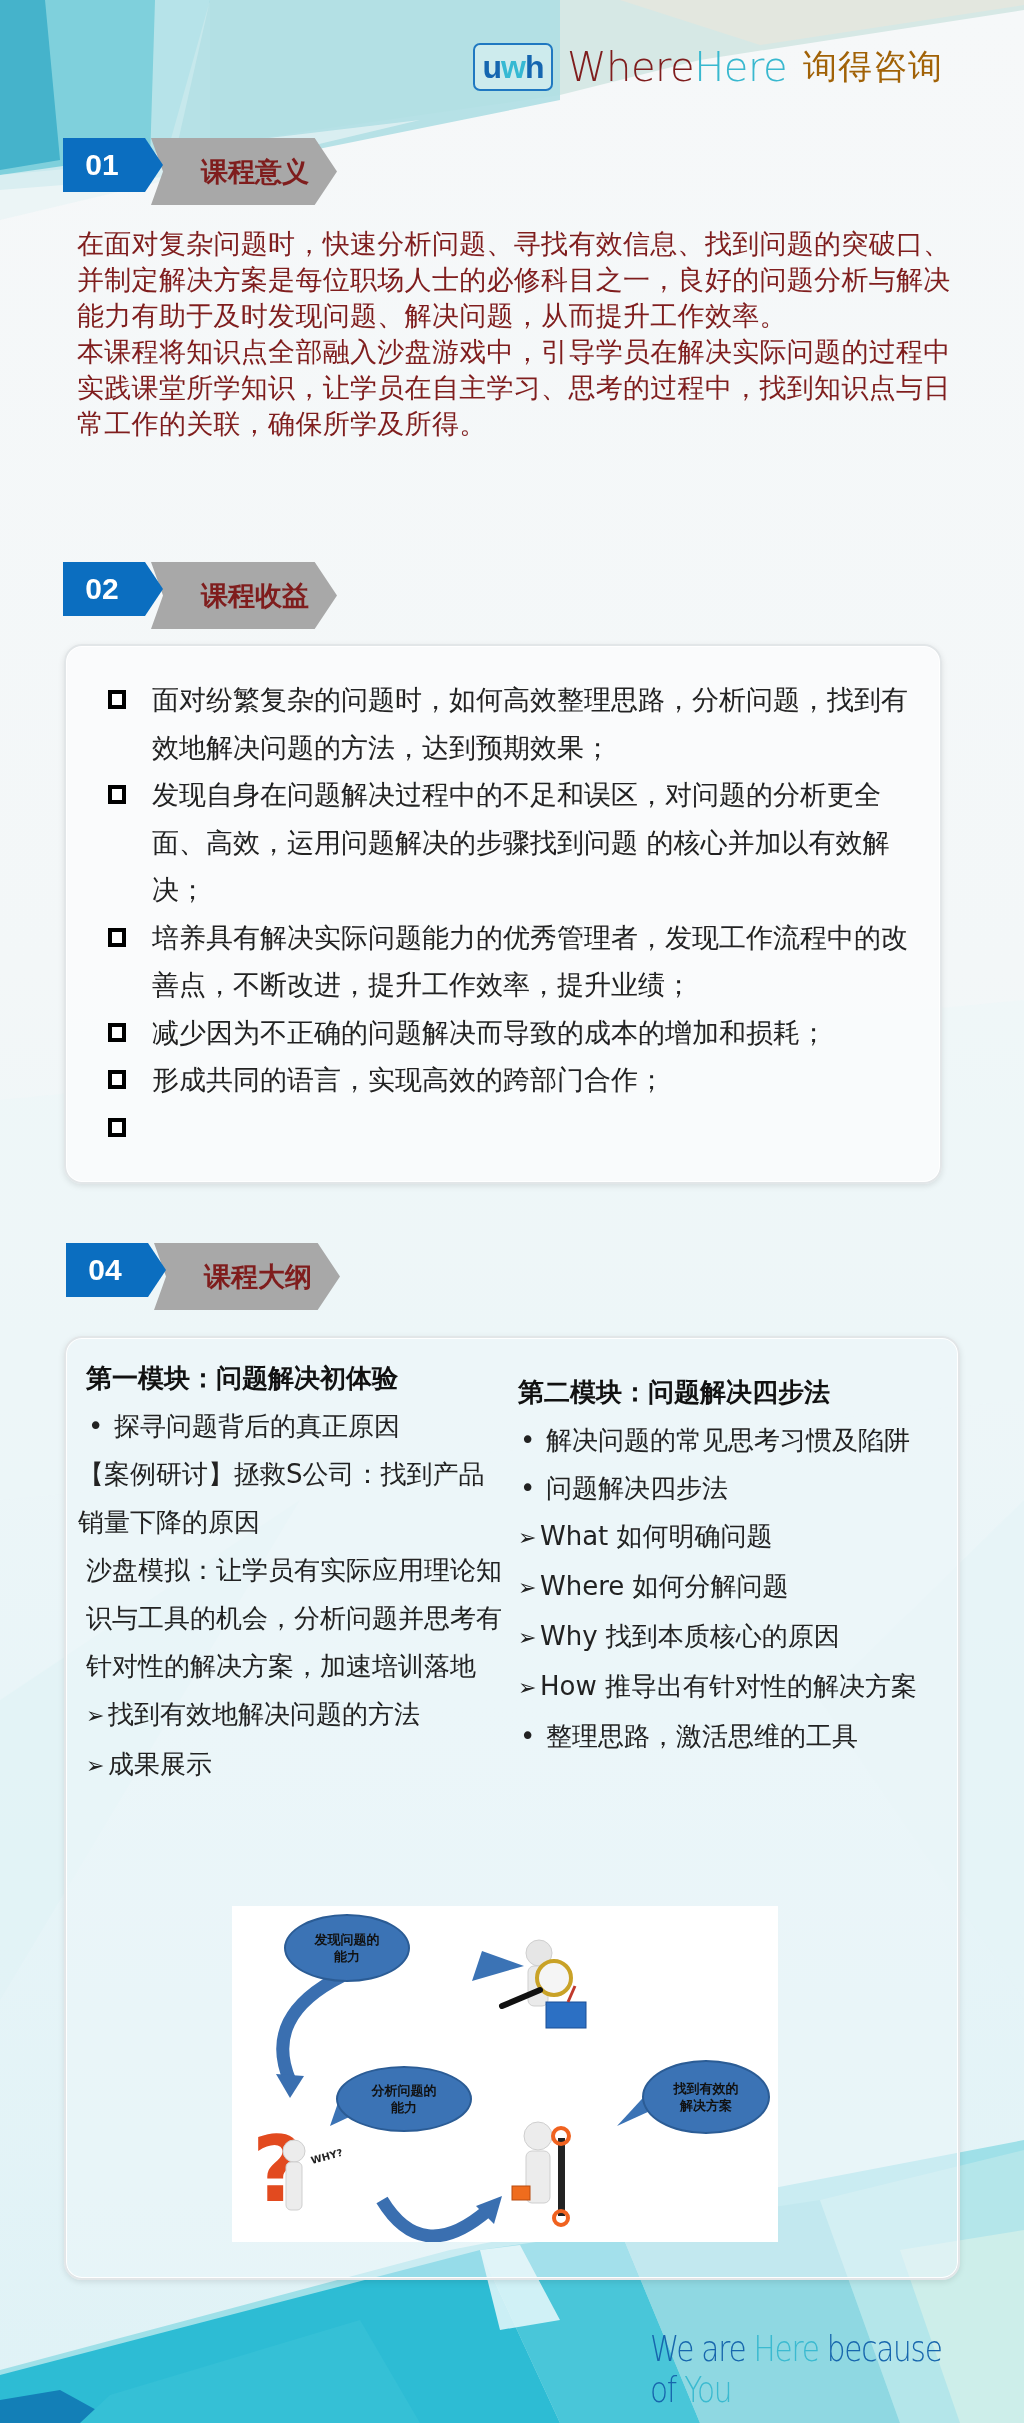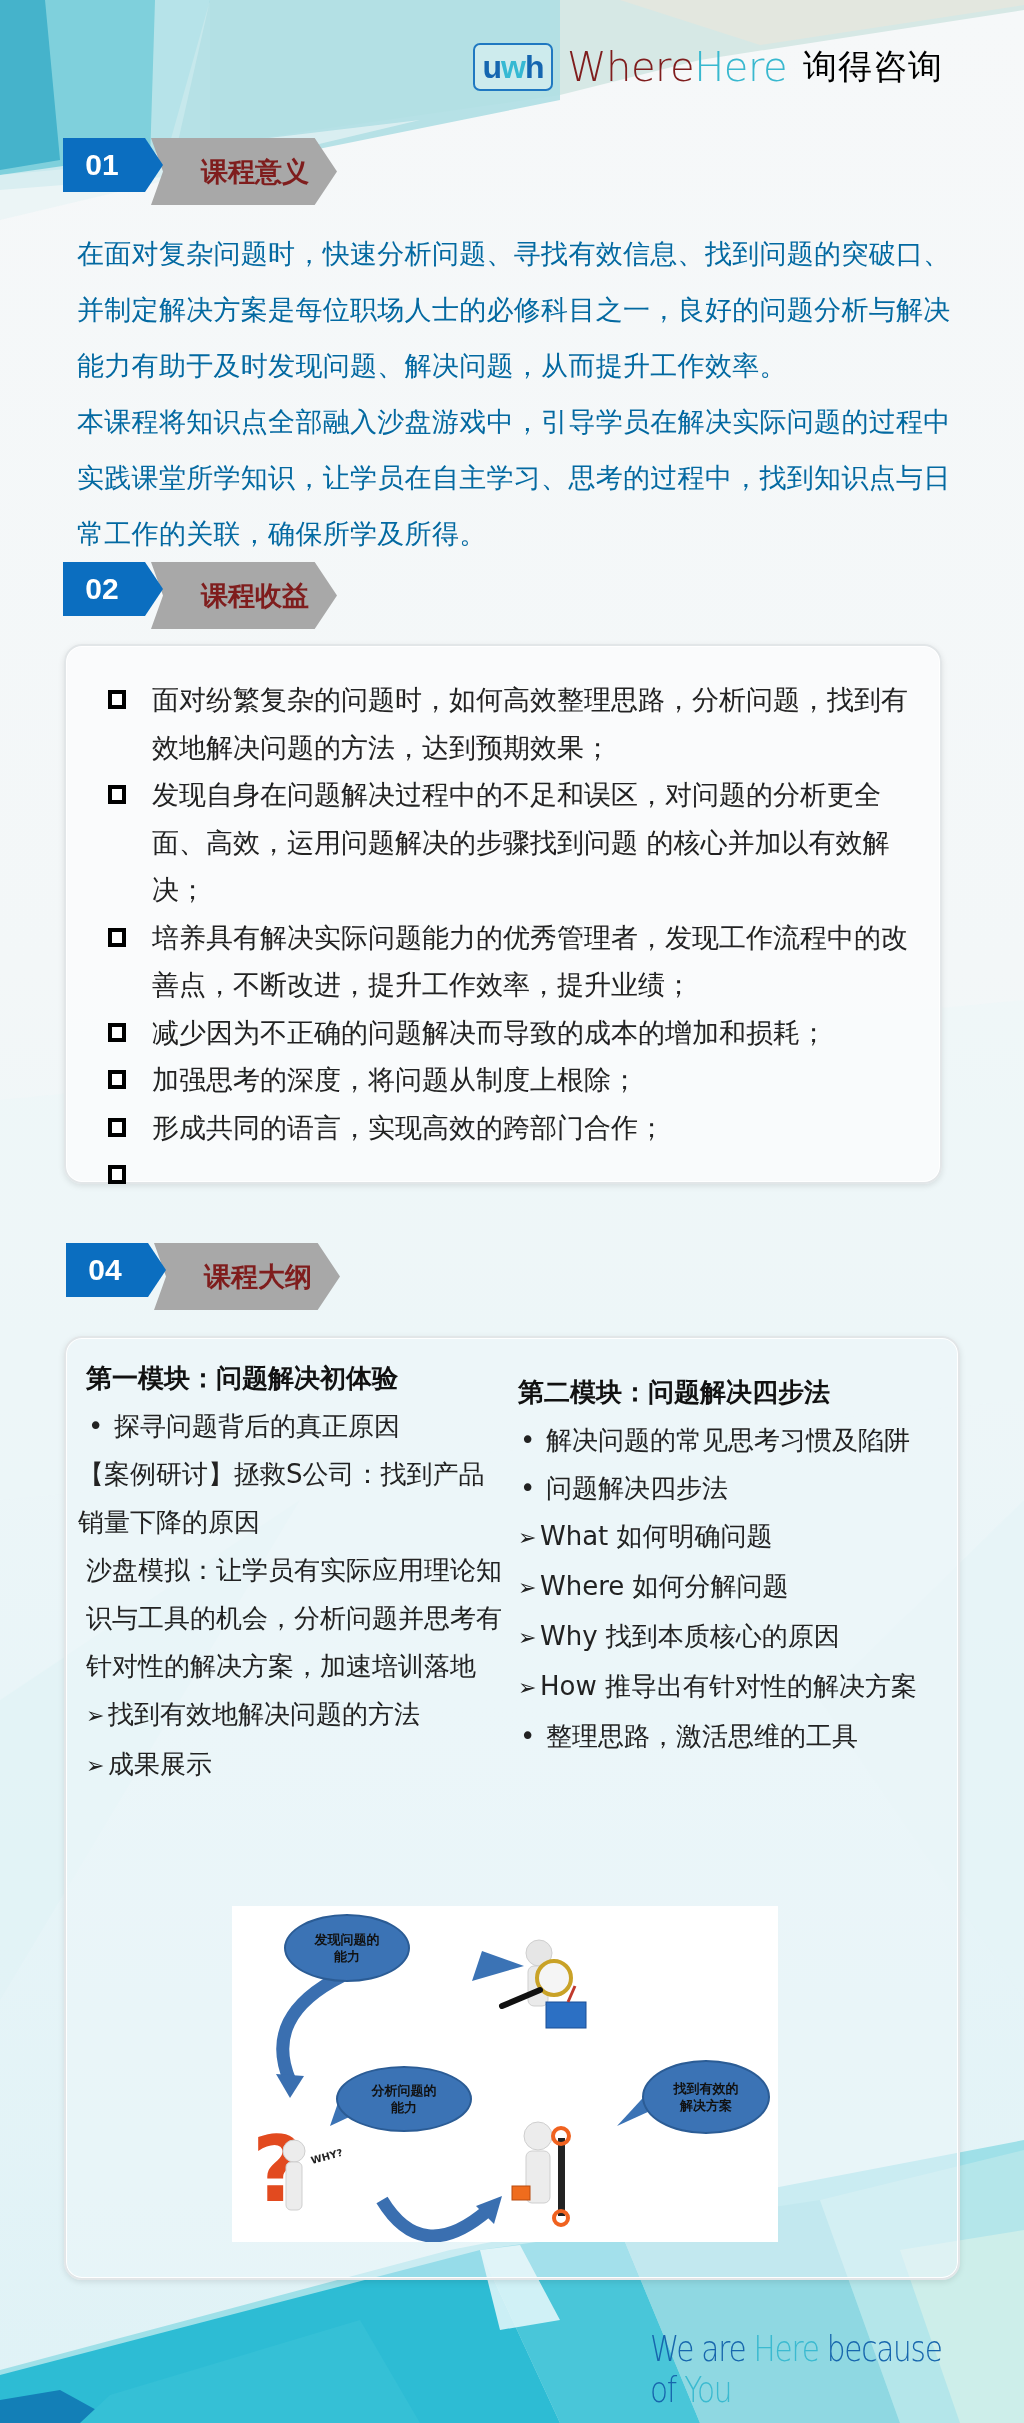--- a/index.html
+++ b/index.html
@@ -18,21 +18,21 @@
   .logo-mark {
     width: 80px; height: 48px; border: 2px solid #1f78c1; border-radius: 7px;
     display: flex; align-items: center; justify-content: center;
     font-family: "Liberation Sans", sans-serif; font-weight: bold; font-size: 32px;
     color: #1566b0; letter-spacing: -1px; background: rgba(255,255,255,0.35);
   }
   .logo-mark .mid { color: #36b9d3; }
   .logo-text { margin-left: 14px; font-family: "DejaVu Sans", sans-serif; font-size: 40px; font-weight: 300; letter-spacing: -0.5px; }
   .logo-text .w { color: #7f1d1d; }
   .logo-text .h { color: #39b8cf; }
-  .logo-cn { margin-left: 16px; font-size: 34px; color: #000000; letter-spacing: 1px; }
+  .logo-cn { margin-left: 16px; font-size: 34px; color: #a16207; letter-spacing: 1px; }
 
   
   .sec-head { position: absolute; height: 54px; display: flex; }
   .sec-num {
     width: 82px; height: 54px; background: #0b6ec0; color: #fff;
     font-family: "Liberation Sans", sans-serif; font-weight: bold; font-size: 30px;
     display: flex; align-items: center; justify-content: center; padding-right: 4px;
     position: relative; z-index: 2;
   }
   .sec-num::after {
@@ -41,21 +41,21 @@
     border-left: 18px solid #0b6ec0;
   }
   .sec-title {
     margin-left: 6px; width: 186px; height: 67px; background: #a8a8a8; color: #7f1d1d;
     font-size: 27px; font-weight: bold; display: flex; align-items: center; justify-content: center;
     padding-left: 22px; position: relative;
     clip-path: polygon(0 0, 88% 0, 100% 50%, 88% 100%, 0 100%, 12px 50%);
   }
 
   
-  .para { position: absolute; left: 77px; top: 226px; width: 880px; font-size: 27px; line-height: 56px; color: #0369a1; letter-spacing: 0.3px; }
+  .para { position: absolute; left: 77px; top: 226px; width: 880px; font-size: 27px; line-height: 36px; color: #7f1d1d; letter-spacing: 0.3px; }
   .para p { margin: 0; }
 
   
   .box {
     position: absolute; background: rgba(250,252,253,0.85);
     border: 2px solid #e2e6e8; border-radius: 18px;
     box-shadow: 0 2px 6px rgba(0,0,0,0.10), inset 0 0 0 1px #fff;
   }
   .benefits { left: 64px; top: 644px; width: 878px; height: 540px; padding: 30px 26px 0 38px; }
   .benefits ul { list-style: none; }
@@ -151,21 +151,21 @@
     <div class="sec-num">02</div>
     <div class="sec-title">课程收益</div>
   </div>
 
   <div class="box benefits">
     <ul>
       <li><span class="sq"></span><span>面对纷繁复杂的问题时，如何高效整理思路，分析问题，找到有效地解决问题的方法，达到预期效果；</span></li>
       <li><span class="sq"></span><span>发现自身在问题解决过程中的不足和误区，对问题的分析更全面、高效，运用问题解决的步骤找到问题 的核心并加以有效解决；</span></li>
       <li><span class="sq"></span><span>培养具有解决实际问题能力的优秀管理者，发现工作流程中的改善点，不断改进，提升工作效率，提升业绩；</span></li>
       <li><span class="sq"></span><span>减少因为不正确的问题解决而导致的成本的增加和损耗；</span></li>
-      <li><span class="sq"></span><span>加强思考的深度，将问题从制度上根除；</span></li>
+      <li><span class="sq"></span></li>
       <li><span class="sq"></span><span>形成共同的语言，实现高效的跨部门合作；</span></li>
       <li><span class="sq"></span></li>
     </ul>
   </div>
 
   <div class="sec-head" style="left:66px; top:1243px;">
     <div class="sec-num">04</div>
     <div class="sec-title">课程大纲</div>
   </div>
 

